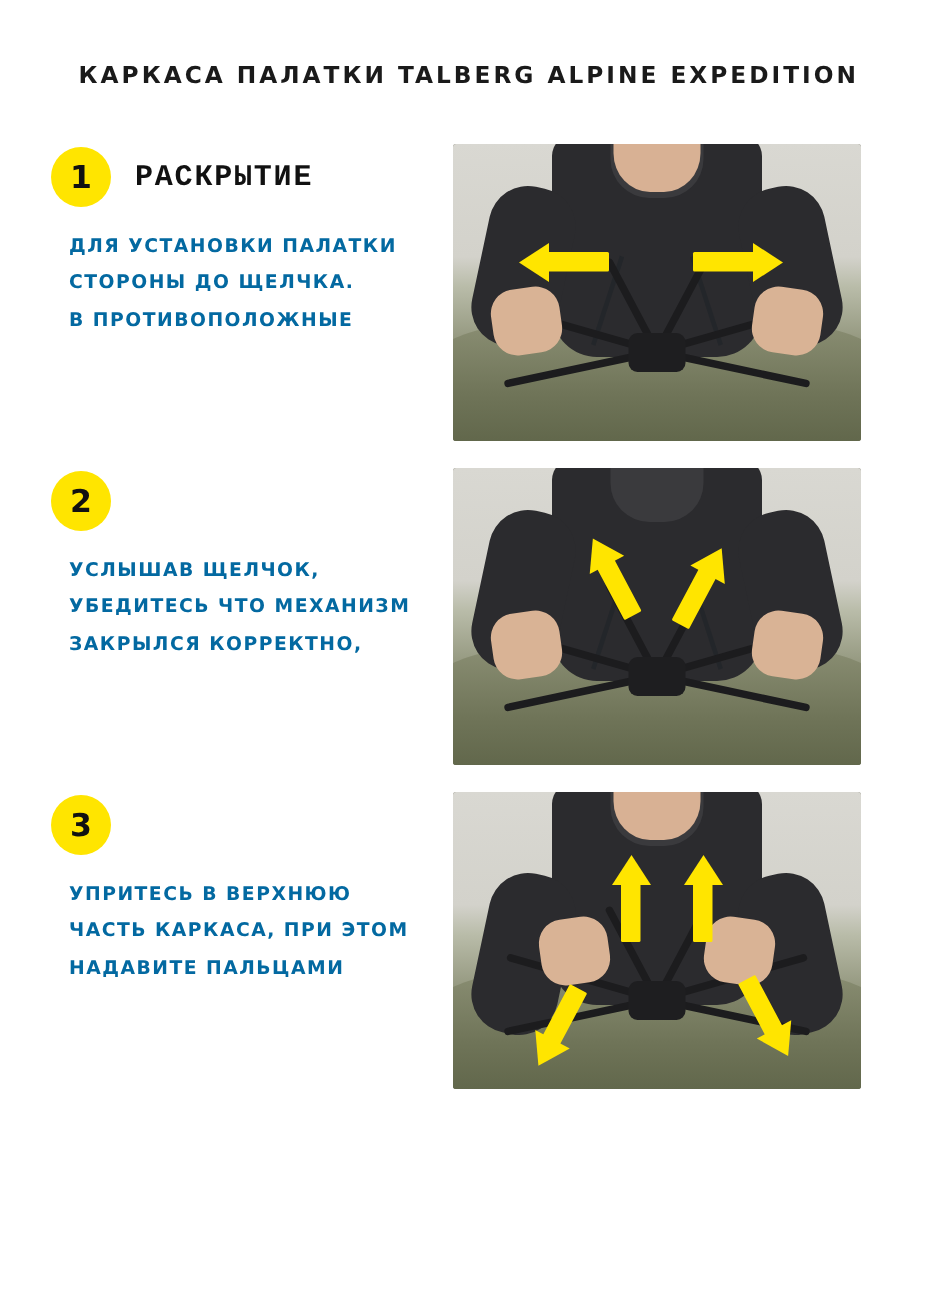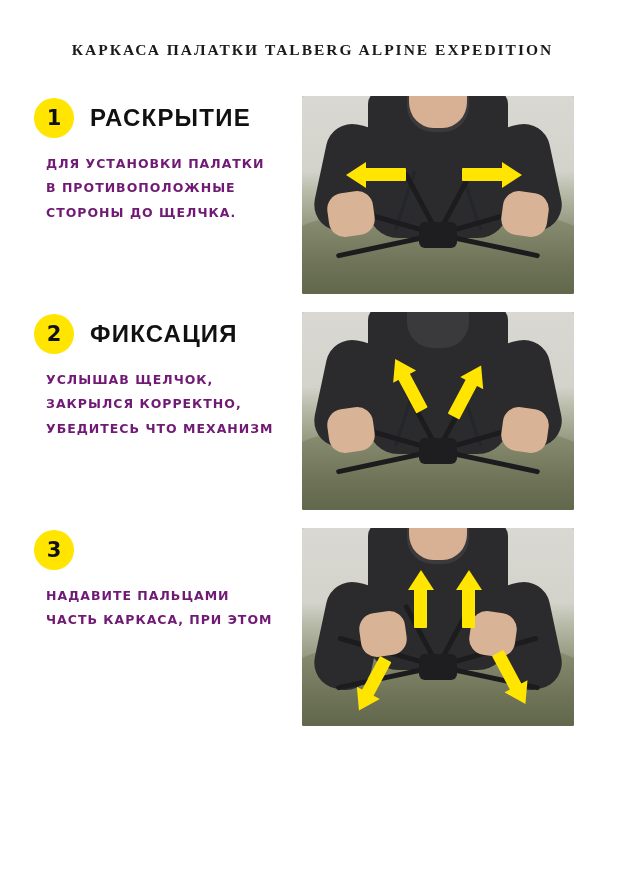--- a/index.html
+++ b/index.html
@@ -25,21 +25,21 @@
     margin: 38px 30px 0 30px;
     text-align: center;
     font-family: "DejaVu Sans", sans-serif;
     font-weight: bold;
     font-size: 15.5px;
     line-height: 1.55;
     letter-spacing: 2.0px;
     color: #1a1a1a;
     text-transform: uppercase;
   }
-  .title .line2 { display: block; font-family: Liberation Serif, serif; }
+  .title .line2 { display: block; }
 
   .steps {
     margin-top: 34px;
   }
   .step {
     display: flex;
     flex-direction: row;
     align-items: flex-start;
     padding: 0 28px 0 34px;
     margin-bottom: 18px;
@@ -63,34 +63,34 @@
     display: flex;
     align-items: center;
     justify-content: center;
     font-family: "DejaVu Sans", sans-serif;
     font-weight: bold;
     font-size: 21px;
     color: #111;
     flex: 0 0 40px;
   }
   .step-title {
-    font-family: Liberation Sans, sans-serif;
+    font-family: Liberation Mono, monospace;
     font-weight: bold;
-    font-size: 24px;
+    font-size: 20px;
     letter-spacing: 1.2px;
     color: #111;
     text-transform: uppercase;
   }
   .step-body {
     font-family: "DejaVu Sans", sans-serif;
     font-weight: bold;
     font-size: 12.5px;
     letter-spacing: 1.0px;
     line-height: 1.95;
-    color: #701a75;
+    color: #0369a1;
     text-transform: uppercase;
     padding-left: 12px;
   }
   .step-body span { display: block; white-space: nowrap; }
 
   .step-photo {
     flex: 0 0 272px;
     width: 272px;
     height: 198px;
     position: relative;
@@ -241,22 +241,22 @@
   <div class="steps">
 
     <div class="step">
       <div class="step-left">
         <div class="step-head">
           <div class="badge">1</div>
           <div class="step-title">РАСКРЫТИЕ</div>
         </div>
         <div class="step-body">
           <span>ДЛЯ УСТАНОВКИ ПАЛАТКИ</span>
+          <span>СТОРОНЫ ДО ЩЕЛЧКА.</span>
           <span>В ПРОТИВОПОЛОЖНЫЕ</span>
-          <span>СТОРОНЫ ДО ЩЕЛЧКА.</span>
         </div>
       </div>
       <div class="step-photo">
         <div class="ph-bg"></div>
         <div class="ph-fabric"></div>
         <div class="ph-torso"></div>
         <div class="ph-collar"></div>
         <div class="ph-head"></div>
         <div class="ph-arm l"></div>
         <div class="ph-arm r"></div>
@@ -279,26 +279,25 @@
           <div class="arrow-body"></div>
             <div class="arrow-head"></div>
         </div>
       </div>
     </div>
 
     <div class="step">
       <div class="step-left">
         <div class="step-head">
           <div class="badge">2</div>
-          <div class="step-title">ФИКСАЦИЯ</div>
         </div>
         <div class="step-body">
           <span>УСЛЫШАВ ЩЕЛЧОК,</span>
+          <span>УБЕДИТЕСЬ ЧТО МЕХАНИЗМ</span>
           <span>ЗАКРЫЛСЯ КОРРЕКТНО,</span>
-          <span>УБЕДИТЕСЬ ЧТО МЕХАНИЗМ</span>
         </div>
       </div>
       <div class="step-photo">
         <div class="ph-bg"></div>
         <div class="ph-fabric"></div>
         <div class="ph-torso"></div>
         <div class="ph-collar"></div>
         <div class="ph-arm l"></div>
         <div class="ph-arm r"></div>
         <div class="ph-cord c1"></div>
@@ -322,22 +321,23 @@
         </div>
       </div>
     </div>
 
     <div class="step">
       <div class="step-left">
         <div class="step-head">
           <div class="badge">3</div>
         </div>
         <div class="step-body">
+          <span>УПРИТЕСЬ В ВЕРХНЮЮ</span>
+          <span>ЧАСТЬ КАРКАСА, ПРИ ЭТОМ</span>
           <span>НАДАВИТЕ ПАЛЬЦАМИ</span>
-          <span>ЧАСТЬ КАРКАСА, ПРИ ЭТОМ</span>
         </div>
       </div>
       <div class="step-photo">
         <div class="ph-bg"></div>
         <div class="ph-fabric"></div>
         <div class="ph-torso"></div>
         <div class="ph-collar"></div>
         <div class="ph-head"></div>
         <div class="ph-arm l" style="top:54px;"></div>
         <div class="ph-arm r" style="top:54px;"></div>

